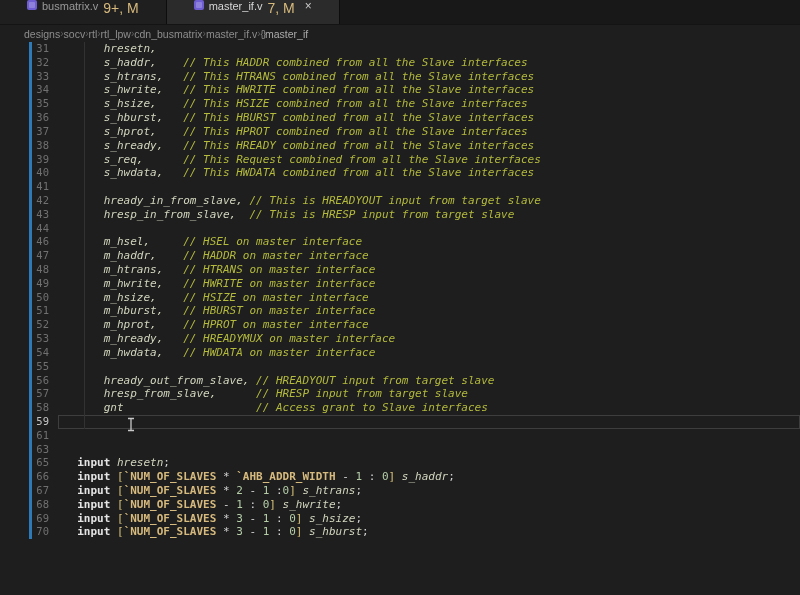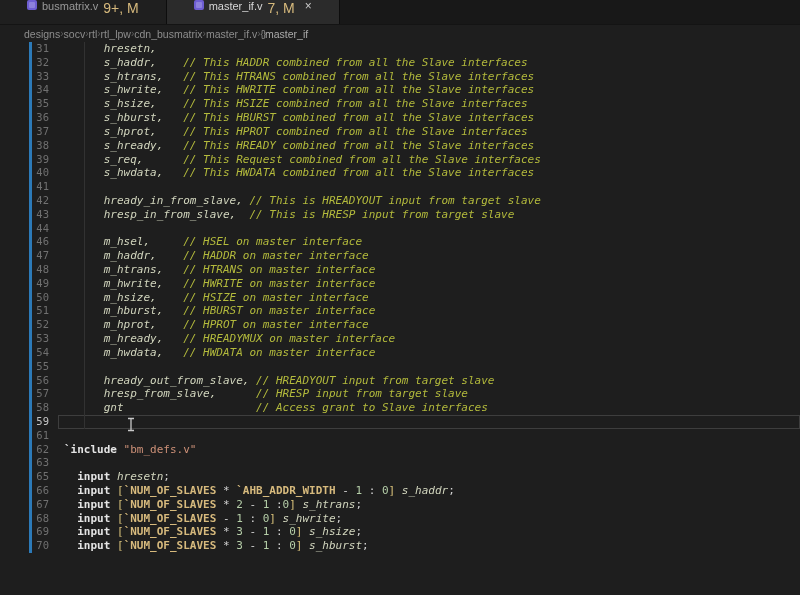--- a/index.html
+++ b/index.html
@@ -190,24 +190,20 @@
       </div>
       <div class="line cur">
         <div class="gutter"><span class="modbar"></span><span class="lnum">59</span></div>
         <div class="code"><span class="guide"></span></div>
       </div>
       <div class="line">
         <div class="gutter"><span class="modbar"></span><span class="lnum">61</span></div>
         <div class="code"></div>
       </div>
       <div class="line">
-        <div class="gutter"><span class="modbar"></span><span class="lnum">62</span></div>
-        <div class="code"><span class="tk-kw">`include </span><span class="tk-st">"bm_defs.v"</span></div>
-      </div>
-      <div class="line">
         <div class="gutter"><span class="modbar"></span><span class="lnum">63</span></div>
         <div class="code"></div>
       </div>
       <div class="line">
         <div class="gutter"><span class="modbar"></span><span class="lnum">65</span></div>
         <div class="code"><span class="tk-pl">  </span><span class="tk-kw">input</span><span class="tk-pl"> </span><span class="tk-id">hresetn</span><span class="tk-pl">;</span></div>
       </div>
       <div class="line">
         <div class="gutter"><span class="modbar"></span><span class="lnum">66</span></div>
         <div class="code"><span class="tk-pl">  </span><span class="tk-kw">input</span><span class="tk-pl"> </span><span class="tk-br">[</span><span class="tk-mc">`NUM_OF_SLAVES</span><span class="tk-pl"> * </span><span class="tk-mc">`AHB_ADDR_WIDTH</span><span class="tk-pl"> - </span><span class="tk-nm">1</span><span class="tk-pl"> : </span><span class="tk-nm">0</span><span class="tk-br">]</span><span class="tk-pl"> </span><span class="tk-id">s_haddr</span><span class="tk-pl">;</span></div>

